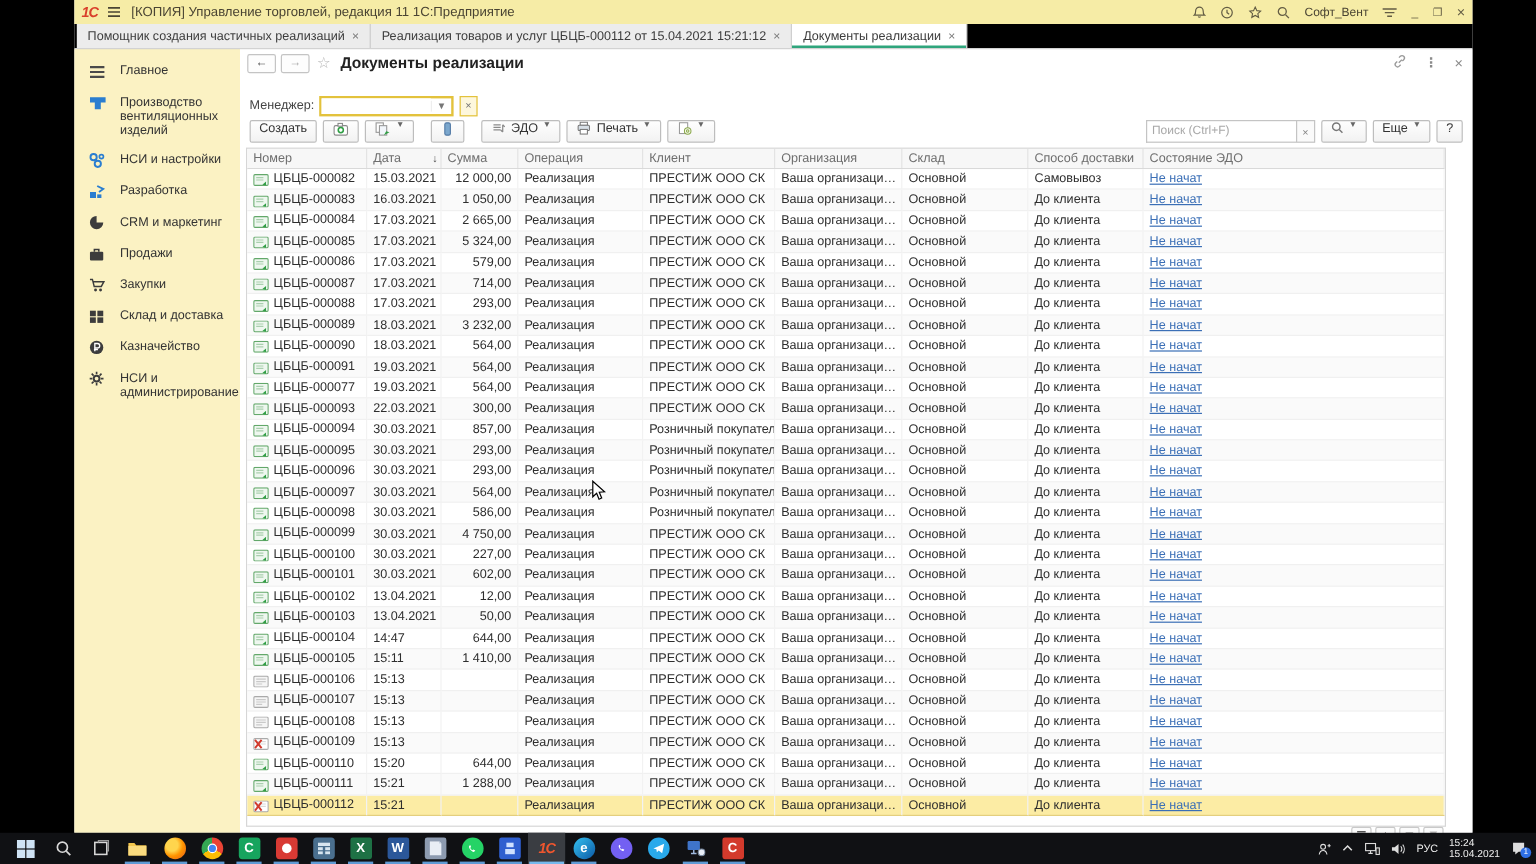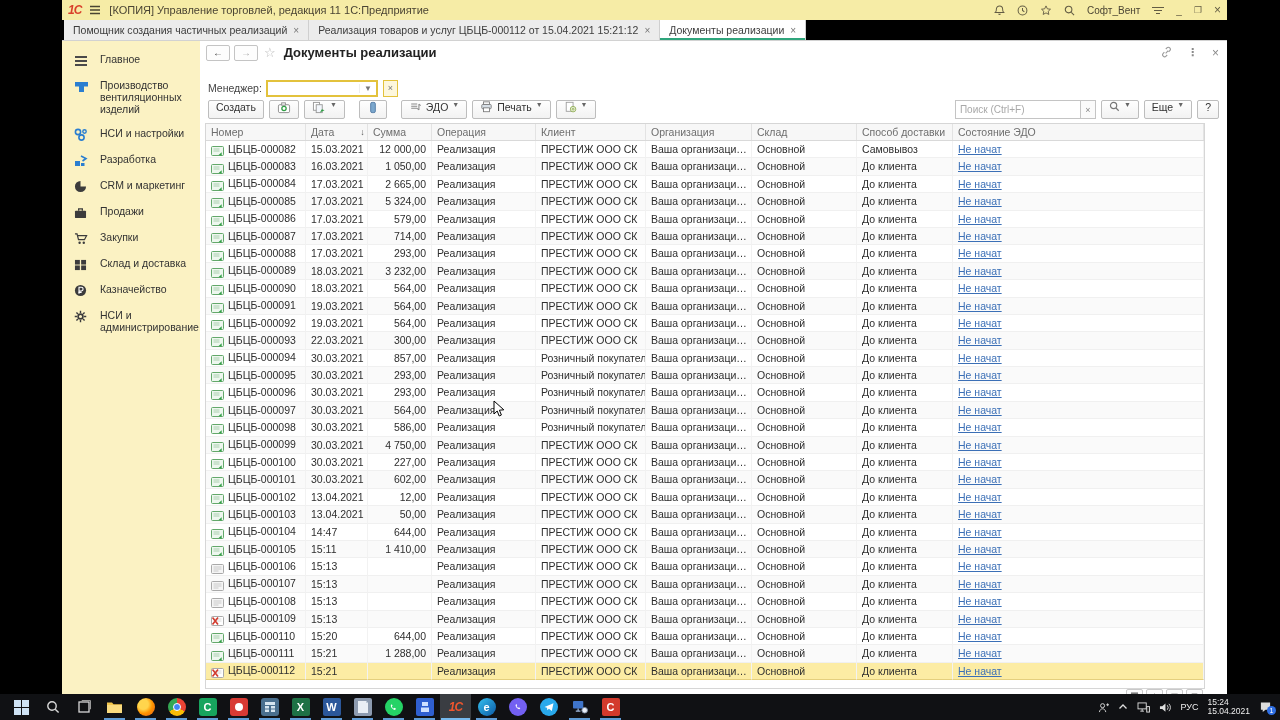--- a/index.html
+++ b/index.html
@@ -553,21 +553,21 @@
                 <div class="c7">До клиента</div>
                 <div class="c8"><span class="edo-link">Не начат</span></div>
               </div>
               <div class="trow">
                 <div class="c0">
                   <span class="stico"><svg width="13" height="10" viewBox="0 0 13 10">
                       <rect x="0.5" y="0.5" width="12" height="9" rx="1" fill="#eef7ef" stroke="#63a86a"></rect>
                       <path d="M2.5 3h6M2.5 5h6" stroke="#a9cfae" stroke-width="1"></path>
                       <path d="M7.5 7.5h4L9.5 9.8z" fill="#2f9e44" transform="rotate(-40 9.5 8)"></path>
                     </svg></span>
-                  <span>ЦБЦБ-000092</span>
+                  <span>ЦБЦБ-000077</span>
                 </div>
                 <div class="c1">19.03.2021</div>
                 <div class="c2">564,00</div>
                 <div class="c3">Реализация</div>
                 <div class="c4">ПРЕСТИЖ ООО СК</div>
                 <div class="c5">Ваша организация (зде…</div>
                 <div class="c6">Основной</div>
                 <div class="c7">До клиента</div>
                 <div class="c8"><span class="edo-link">Не начат</span></div>
               </div>

